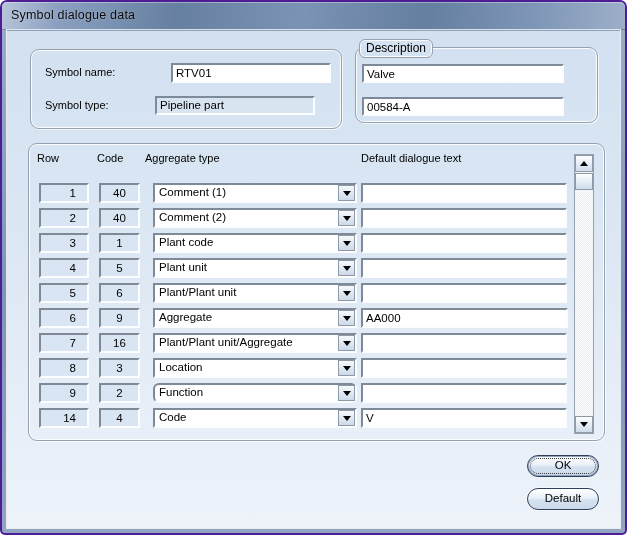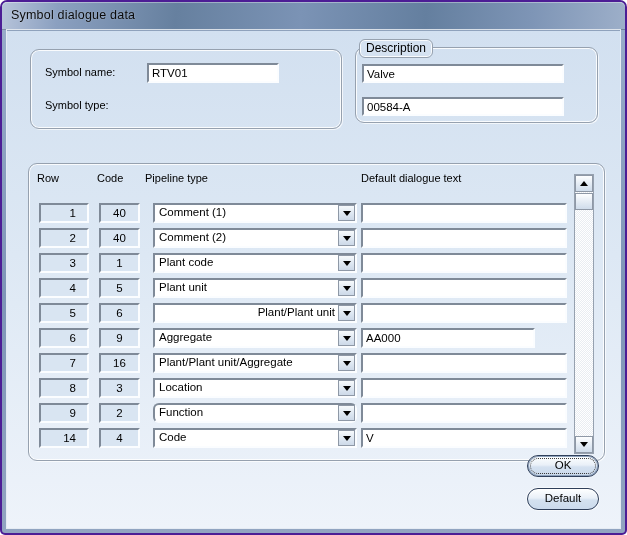--- a/index.html
+++ b/index.html
@@ -124,35 +124,36 @@
   <div class="frame"></div>
 
   <div class="titlebar">
     <span class="title">Symbol dialogue data</span>
   </div>
 
   <div class="client">
 
     <div class="groupbox" style="left:23px; top:18px; width:312px; height:80px;">
       <span class="lbl" style="left:14px; top:16px;">Symbol name:</span>
-      <input class="tbox" style="position: absolute; left: 116px; top: 13px; width: 132px; height: 20px;" value="RTV01">
+      <input class="tbox" style="position: absolute; left: 140px; top: 13px; width: 160px; height: 20px;" value="RTV01">
       <span class="lbl" style="left:14px; top:49px;">Symbol type:</span>
+      <div class="field readonly" style="position:absolute; left:124px; top:46px; width:160px; height:19px; padding:1px 3px;">Pipeline part</div>
     </div>
 
     <div class="groupbox" style="left:348px; top:16px; width:243px; height:76px;">
       <span class="group-title">Description</span>
       <input class="tbox" style="position: absolute; left: 6px; top: 16px; width: 202px; height: 19px;" value="Valve">
       <input class="tbox" style="position: absolute; left: 6px; top: 49px; width: 202px; height: 19px;" value="00584-A">
     </div>
 
-    <div class="groupbox" style="left:21px; top:112px; width:577px; height:298px;margin-top:20px;">
+    <div class="groupbox" style="left:21px; top:112px; width:577px; height:298px;">
 
       <span class="hdr" style="left:8px; top:8px;">Row</span>
       <span class="hdr" style="left:68px; top:8px;">Code</span>
-      <span class="hdr" style="left:116px; top:8px;">Pipeline type</span>
+      <span class="hdr" style="left:116px; top:8px;">Aggregate type</span>
       <span class="hdr" style="left:332px; top:8px;">Default dialogue text</span>
 
       <div>
   <div class="table-row" style="position: absolute; left: 0px; top: 39px; width: 577px; height: 20px;">
     <div class="numfield" style="left:10px; width:50px;">1</div>
     <div class="numfield code" style="left:70px; width:41px;">40</div>
     <div class="combo" style="left:124px; width:204px;">
       <span class="combo-text">Comment (1)</span>
       <span class="combo-btn">
         <span class="arr-down"></span>
@@ -193,39 +194,39 @@
       <span class="combo-btn">
         <span class="arr-down"></span>
       </span>
     </div>
     <input class="tbox" style="position: absolute; left: 332px; top: 0px; width: 206px; height: 20px;" value="">
   </div>
 
   <div class="table-row" style="position: absolute; left: 0px; top: 139px; width: 577px; height: 20px;">
     <div class="numfield" style="left:10px; width:50px;">5</div>
     <div class="numfield code" style="left:70px; width:41px;">6</div>
-    <div class="combo" style="left:124px; width:204px;text-align:right;">
+    <div class="combo" style="left:124px; width:204px;">
       <span class="combo-text">Plant/Plant unit</span>
       <span class="combo-btn">
         <span class="arr-down"></span>
       </span>
     </div>
     <input class="tbox" style="position: absolute; left: 332px; top: 0px; width: 206px; height: 20px;" value="">
   </div>
 
   <div class="table-row" style="position: absolute; left: 0px; top: 164px; width: 577px; height: 20px;">
     <div class="numfield" style="left:10px; width:50px;">6</div>
     <div class="numfield code" style="left:70px; width:41px;">9</div>
     <div class="combo" style="left:124px; width:204px;">
       <span class="combo-text">Aggregate</span>
       <span class="combo-btn">
         <span class="arr-down"></span>
       </span>
     </div>
-    <input class="tbox" style="position: absolute; left: 332px; top: 0px; width: 174px; height: 20px;" value="AA000">
+    <input class="tbox" style="position: absolute; left: 332px; top: 0px; width: 207px; height: 20px;" value="AA000">
   </div>
 
   <div class="table-row" style="position: absolute; left: 0px; top: 189px; width: 577px; height: 20px;">
     <div class="numfield" style="left:10px; width:50px;">7</div>
     <div class="numfield code" style="left:70px; width:41px;">16</div>
     <div class="combo" style="left:124px; width:204px;">
       <span class="combo-text">Plant/Plant unit/Aggregate</span>
       <span class="combo-btn">
         <span class="arr-down"></span>
       </span>

